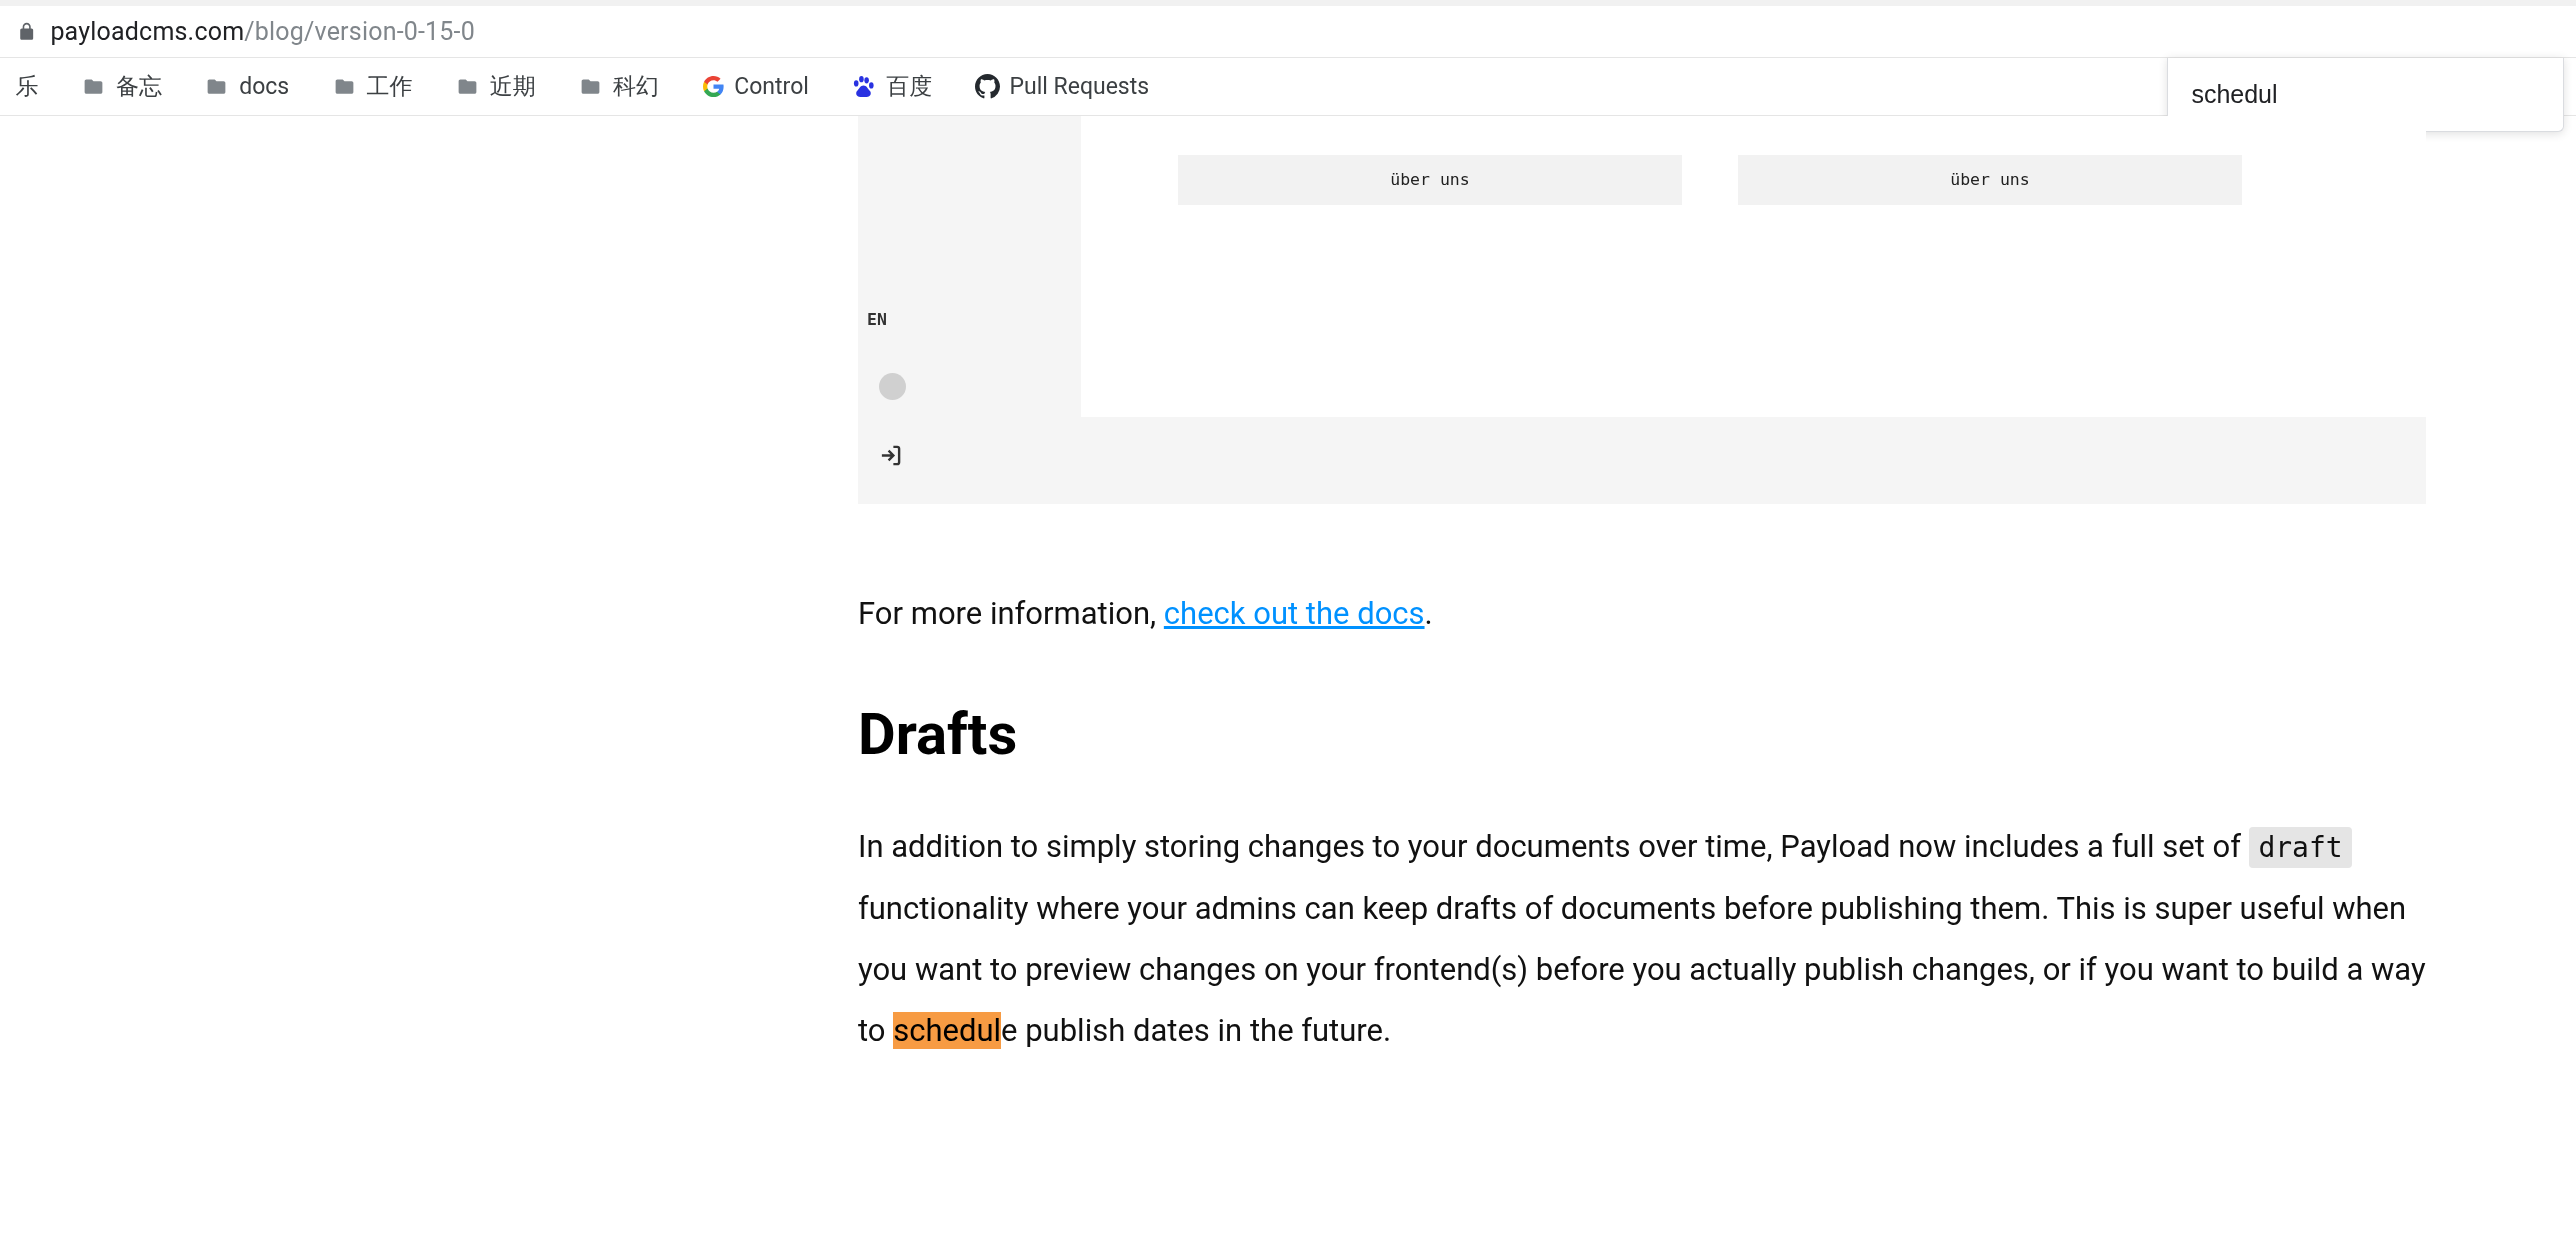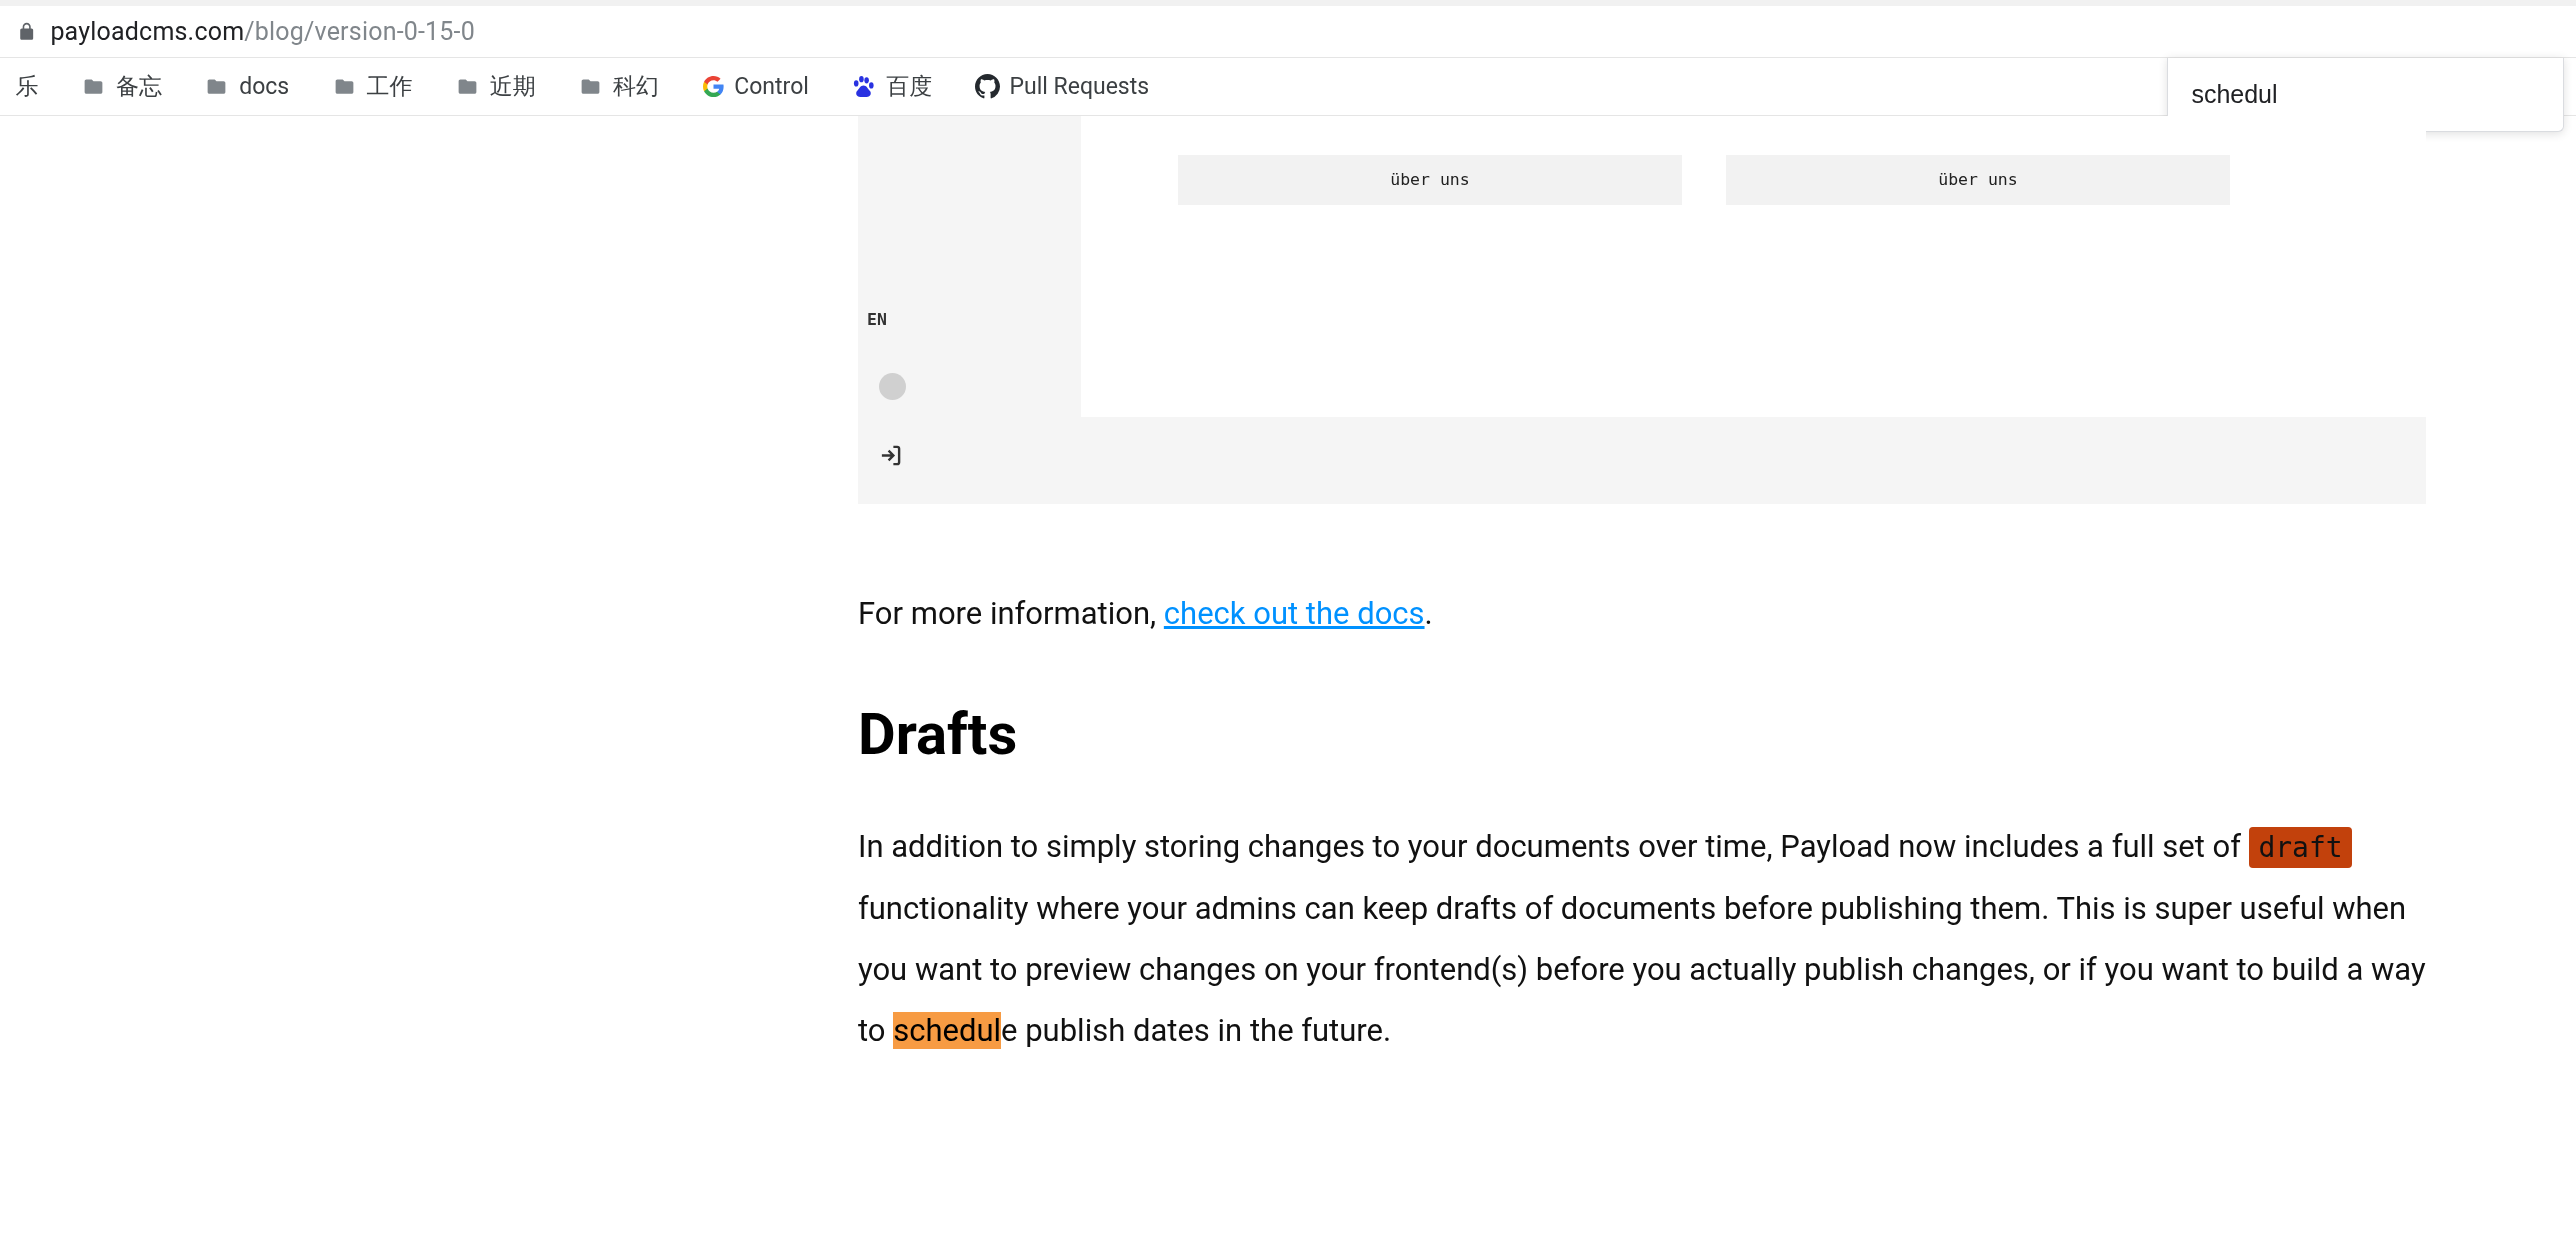--- a/index.html
+++ b/index.html
@@ -159,21 +159,21 @@
     .admin-main {
       position: absolute;
       left: 223px;
       right: 0;
       top: 0;
       bottom: 87px;
       background: #fff;
     }
     .admin-main .row {
       display: flex;
-      gap: 44px;
+      gap: 56px;
       padding-left: 97px;
       padding-top: 39px;
     }
     .field-box {
       width: 504px;
       height: 50px;
       background: #f2f2f2;
       display: flex;
       align-items: center;
       justify-content: center;
@@ -200,21 +200,21 @@
     }
     .article h2 {
       font-size: 58px;
       font-weight: 700;
       color: #000;
       margin-top: 56px;
       margin-bottom: 48px;
     }
     .article code {
       font-family: ui-monospace, SFMono-Regular, Menlo, monospace;
-      background: #c2410c;
+      background: #e5e5e5;
       padding: 3.9px 9.7px;
       border-radius: 3.9px;
       font-size: 28px;
     }
     .highlight {
       background: #f79b43;
       color: #000;
     }
   </style>
 </head>

